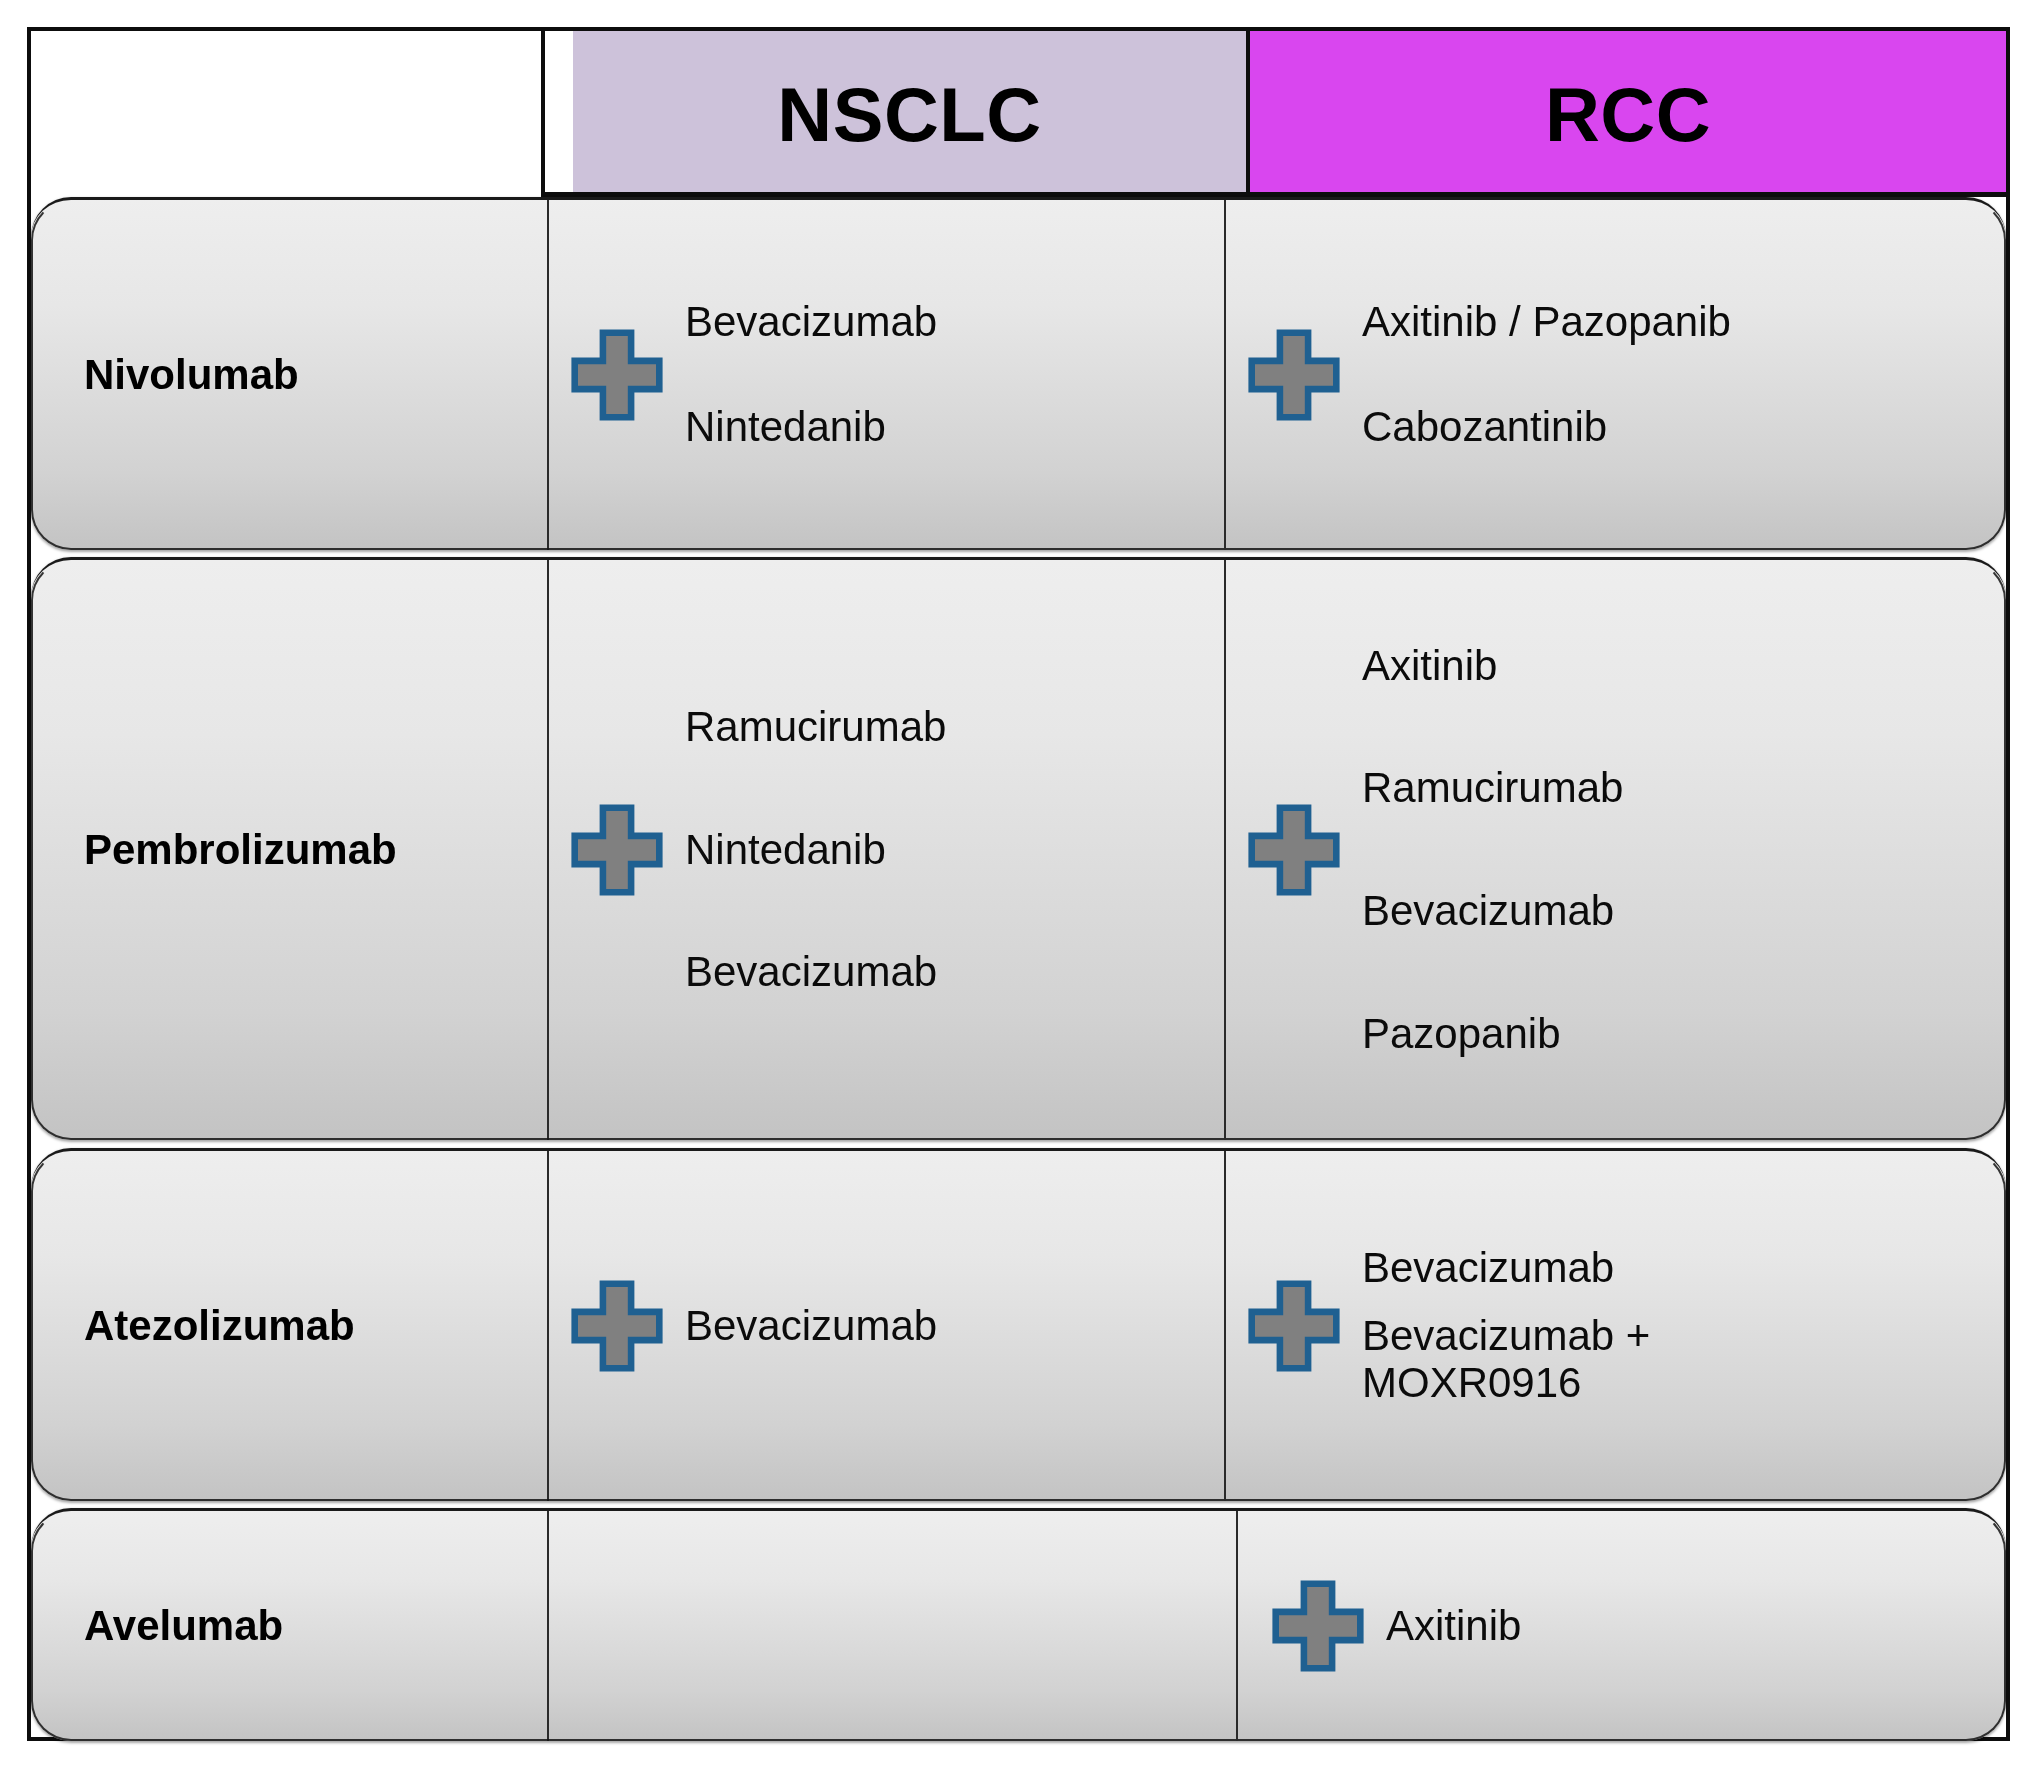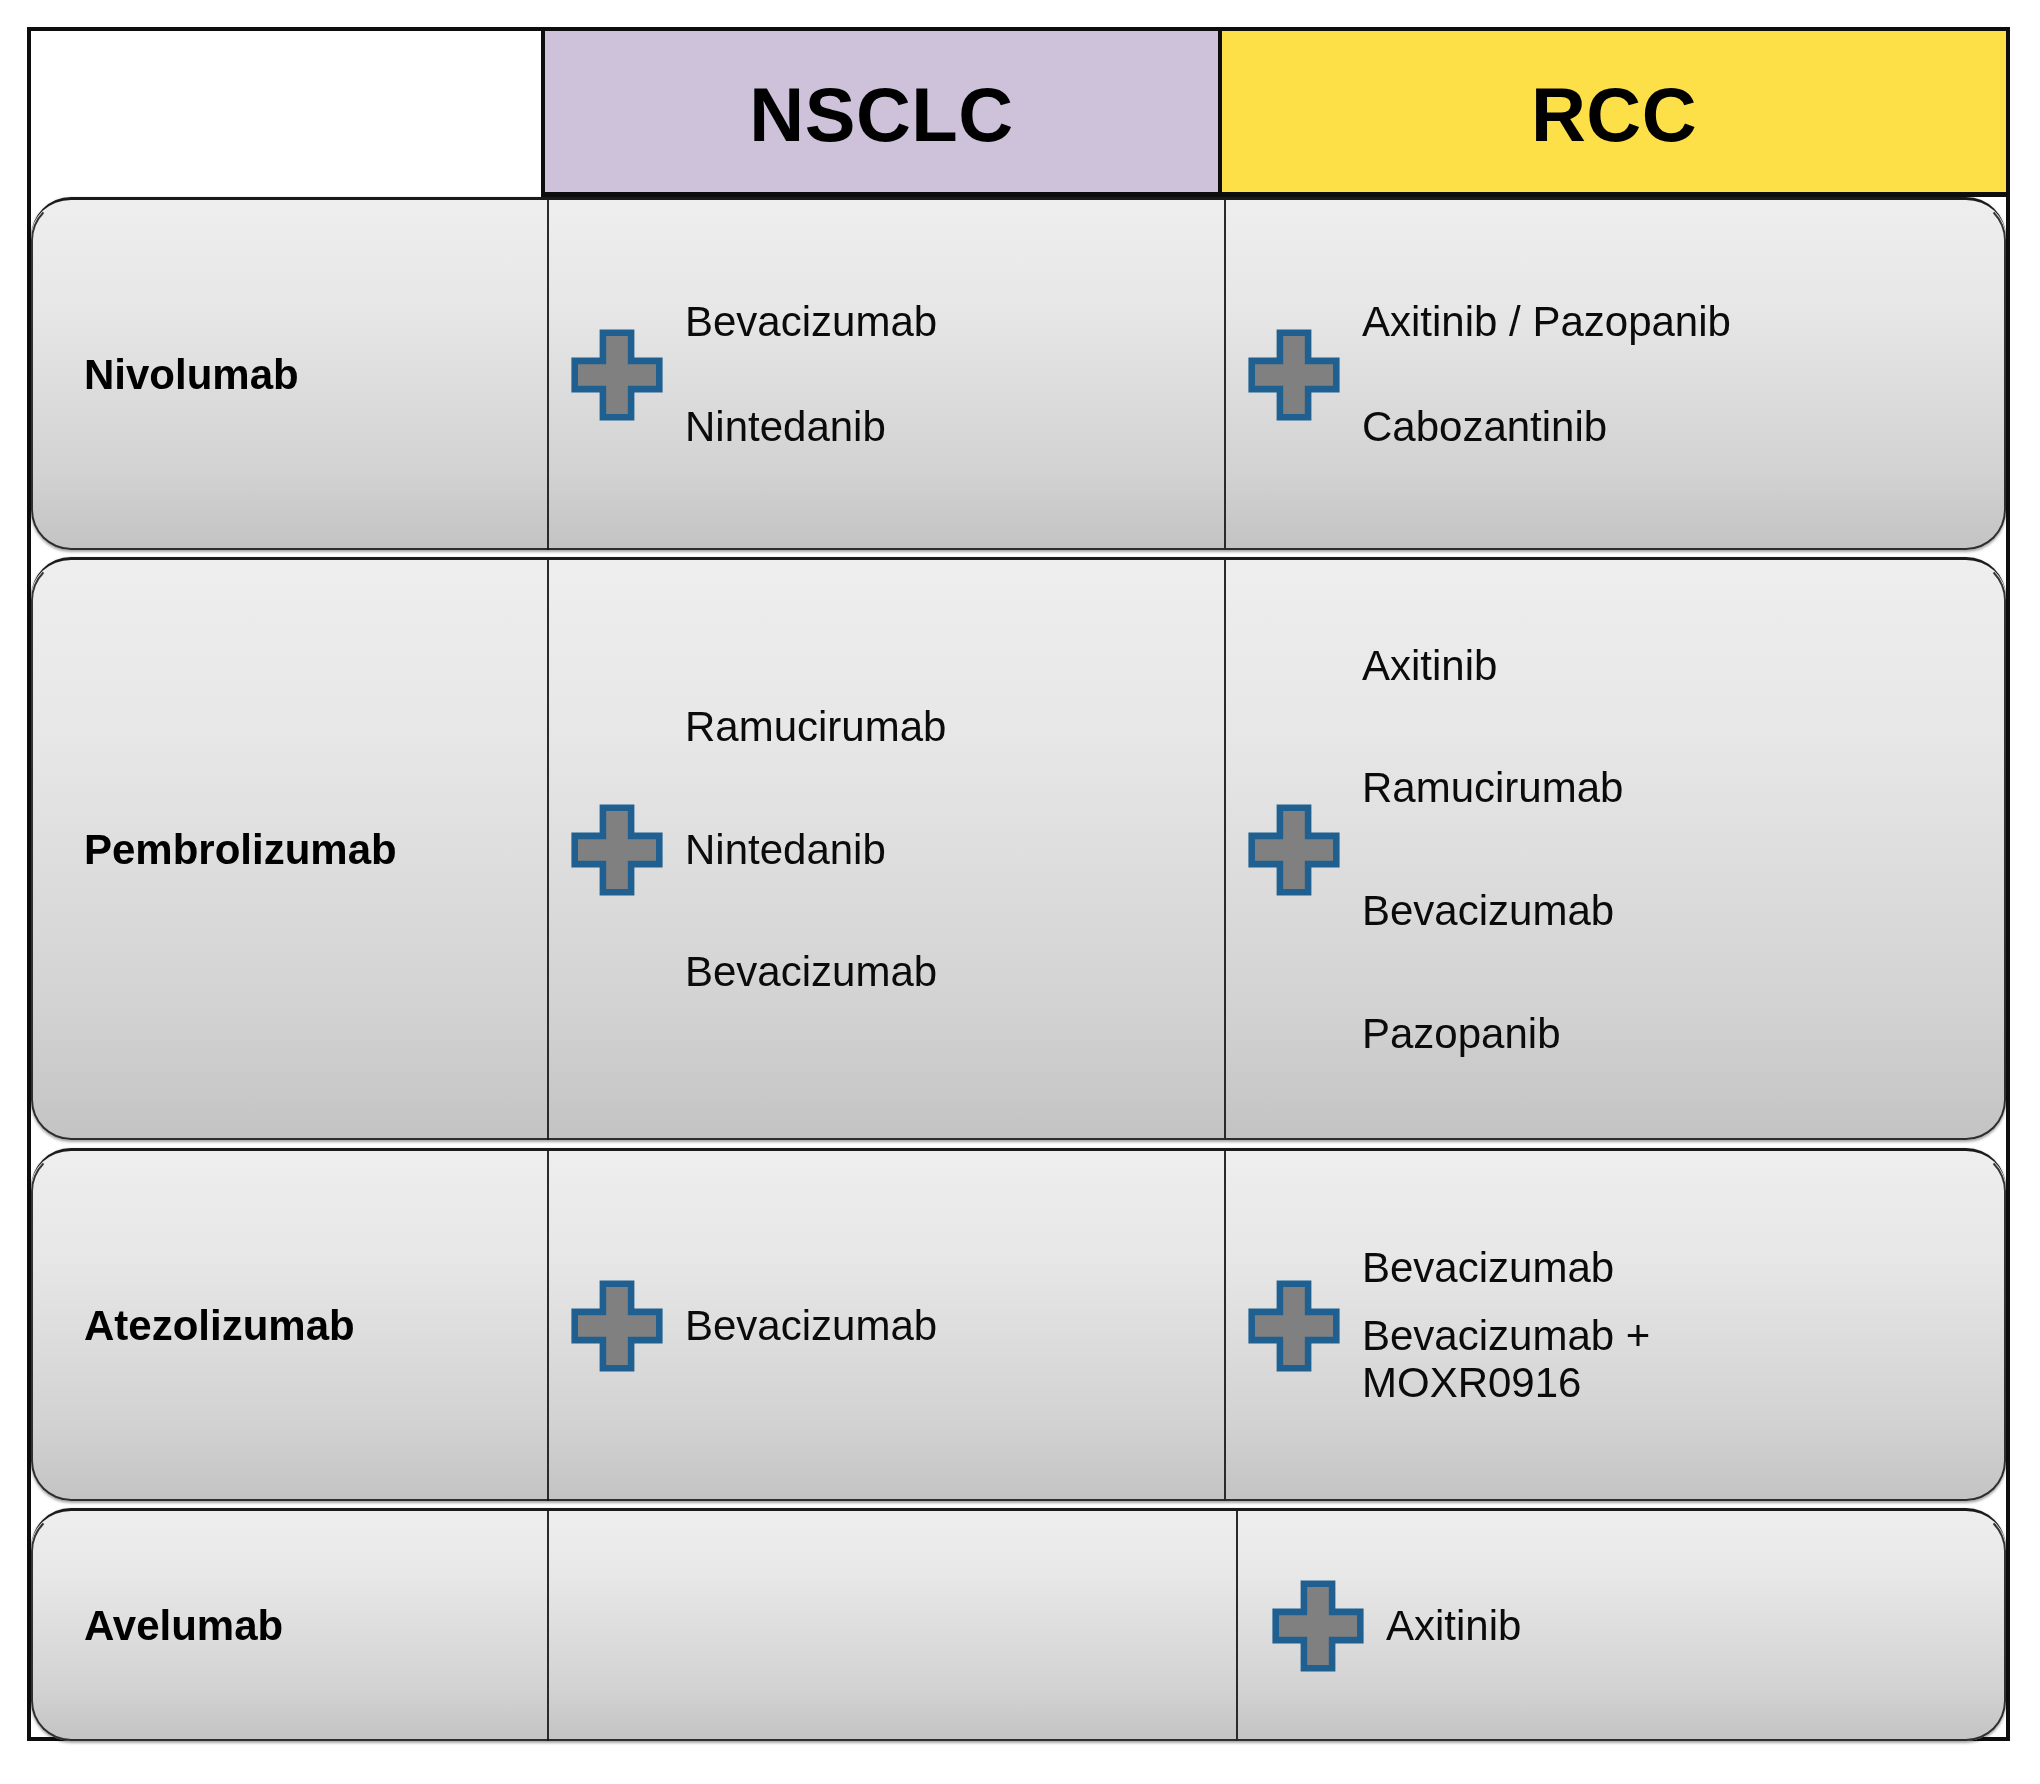--- a/index.html
+++ b/index.html
@@ -52,20 +52,21 @@
     letter-spacing: 0.5px;
   }
   .hdr-blank {
     width: 514px;
     background: #ffffff;
     border-right: 4.5px solid #0d0d0d;
   }
   .hdr-nsclc {
     width: 677px;
     border-right: 4.5px solid #0d0d0d;
+    margin-left: 28px;
   }
   .hdr-rcc {
     flex: 1 1 auto;
   }
   .hdr-band-bottom {
     position: absolute;
     left: 514px;
     top: 161px;
     right: 0;
     height: 4.5px;
@@ -173,21 +174,21 @@
 <body>
 
 <div id="root">
   <div class="table-frame">
 
     <div class="header-row">
       <div class="hdr-cell hdr-blank"></div>
       <div class="hdr-cell hdr-nsclc" style="background:#cdc2da;">
         <span>NSCLC</span>
       </div>
-      <div class="hdr-cell hdr-rcc" style="background:#fde047;">
+      <div class="hdr-cell hdr-rcc" style="background:#d946ef;">
         <span>RCC</span>
       </div>
     </div>
     <div class="hdr-band-bottom"></div>
 
     <div class="body-area">
 
       <div class="drug-row row-1">
         <div class="row-outline"></div>
         <div class="cell-drug">

